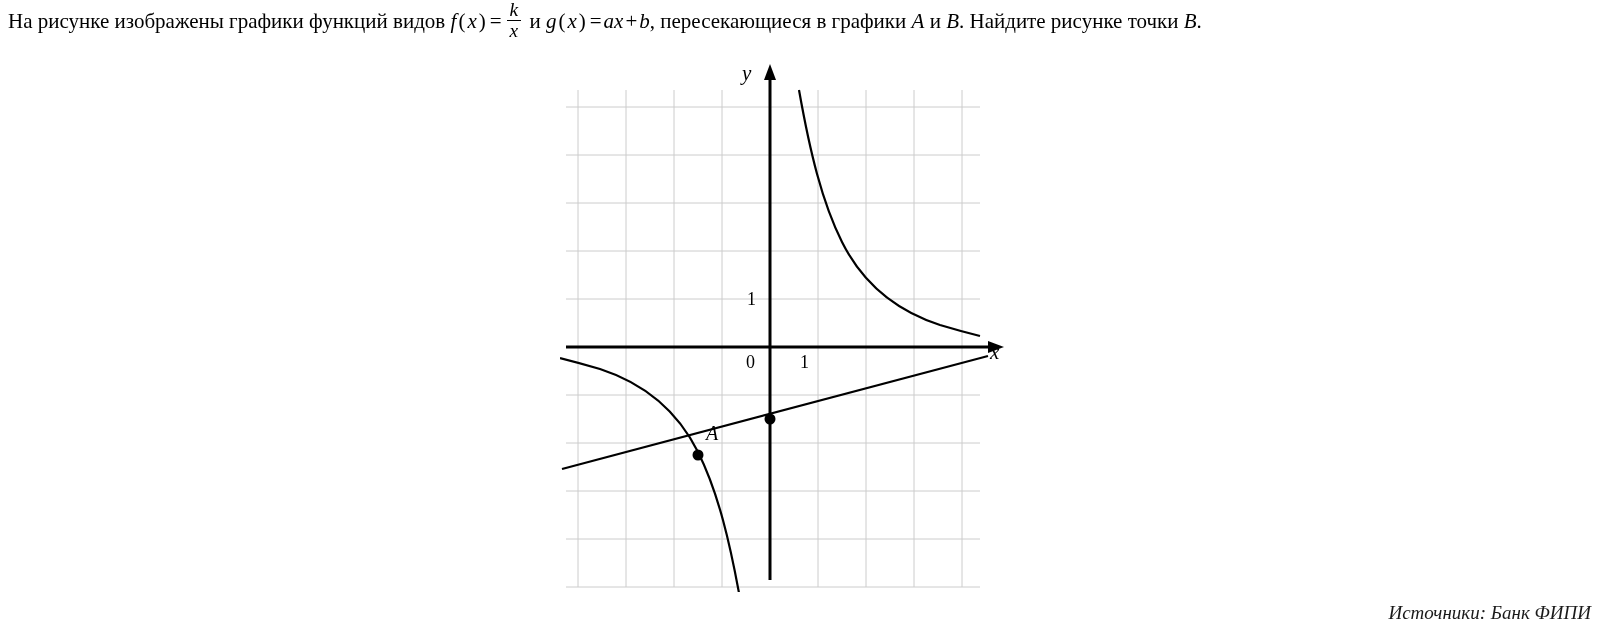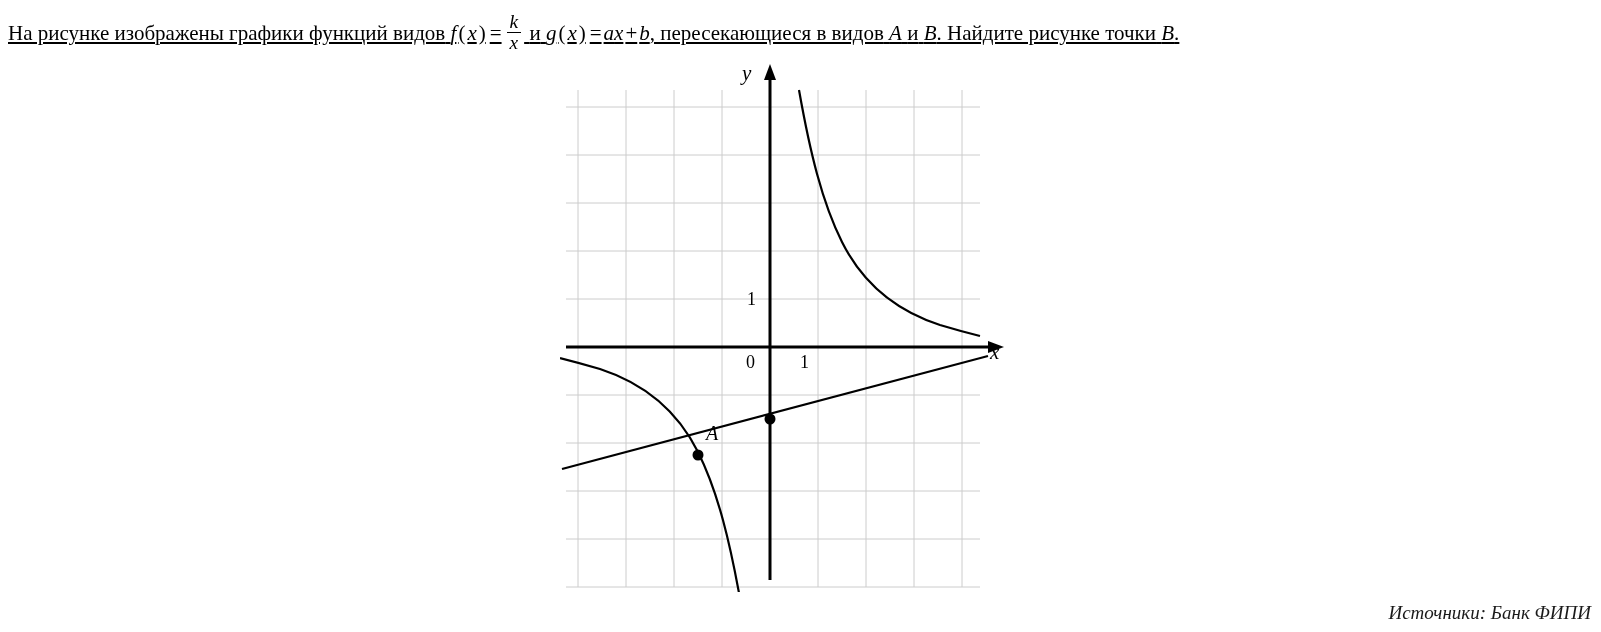--- a/index.html
+++ b/index.html
@@ -12,26 +12,25 @@
     height: 632px;
     position: relative;
     font-family: "Liberation Serif", serif;
     color: #000000;
     overflow: hidden;
   }
 
   #problem-statement {
     position: absolute;
     left: 8px;
-    top: 12px;
+    top: 0;
     width: 1585px;
     font-size: 21px;
     line-height: 1.2;
     white-space: nowrap;
-    text-decoration: underline;
   }
   .mi { font-style: italic; font-family: "Liberation Serif", serif; }
   .mo { font-style: normal; padding: 0 2px; }
   .frac {
     display: inline-block;
     vertical-align: -0.5em;
     text-align: center;
     line-height: 1.05;
     font-size: 0.92em;
     margin: 0 3px;
@@ -59,21 +58,21 @@
     white-space: nowrap;
   }
 </style>
 </head>
 <body>
 
 <div id="problem-statement">
   <span class="txt">На рисунке изображены графики функций видов</span>
   <span class="mi">f</span><span class="mo">(</span><span class="mi">x</span><span class="mo">)</span><span class="mo">=</span><span class="frac"><span class="num mi">k</span><span class="den mi">x</span></span>
   <span class="txt">и</span>
-  <span class="mi">g</span><span class="mo">(</span><span class="mi">x</span><span class="mo">)</span><span class="mo">=</span><span class="mi">a</span><span class="mi">x</span><span class="mo">+</span><span class="mi">b</span><span class="txt">, пересекающиеся в видов</span>
+  <span class="mi">g</span><span class="mo">(</span><span class="mi">x</span><span class="mo">)</span><span class="mo">=</span><span class="mi">a</span><span class="mi">x</span><span class="mo">+</span><span class="mi">b</span><span class="txt">, пересекающиеся в графики</span>
   <span class="mi">A</span>
   <span class="txt">и</span>
   <span class="mi">B</span><span class="txt">. Найдите рисунке точки</span>
   <span class="mi">B</span><span class="txt">.</span>
 </div>
 
 <div id="figure">
   <svg width="460" height="530" viewBox="0 0 460 530" xmlns="http://www.w3.org/2000/svg">
 
     <g stroke="#cccccc" stroke-width="1" fill="none">

